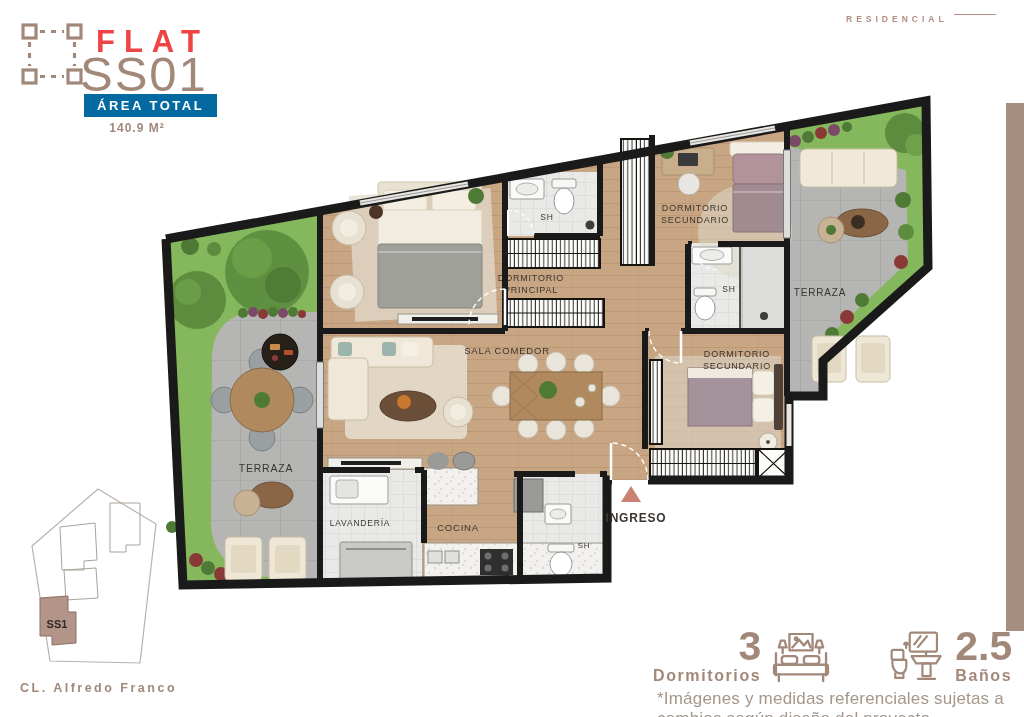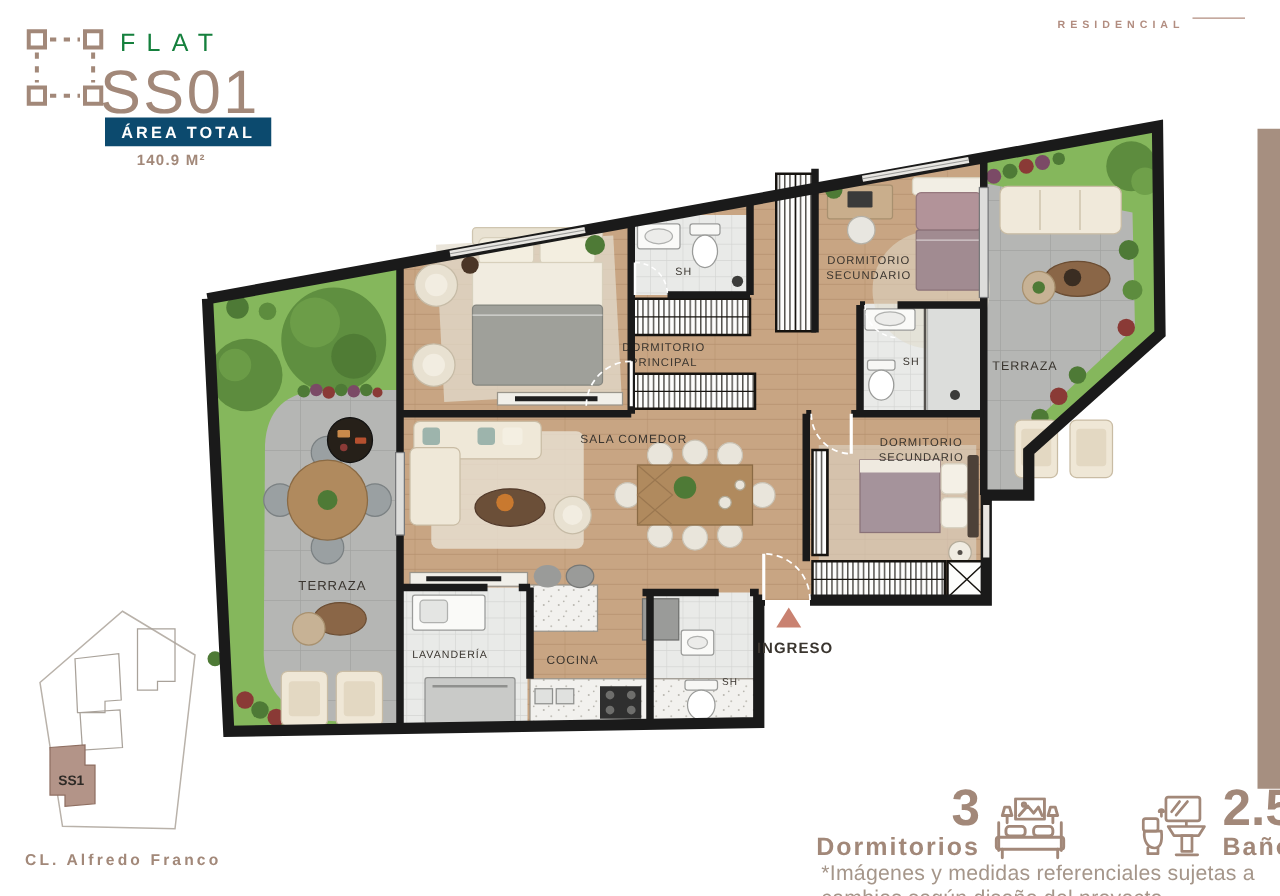--- a/index.html
+++ b/index.html
@@ -1,25 +1,25 @@
 <!DOCTYPE html>
 <html><head>
 <meta charset="utf-8">
 <style>
   html,body{margin:0;padding:0;background:#fff;}
   .canvas{position:relative;width:1024px;height:717px;background:#ffffff;overflow:hidden;
           font-family:"Liberation Sans",sans-serif;}
   
   .unit-card{position:absolute;left:18px;top:18px;width:200px;}
   .unit-icon{position:absolute;left:2px;top:4px;}
-  .type-label{position:absolute;left:78px;top:6px;font-size:20px;letter-spacing:9px;
-              color:#15803d;font-weight:400;}
+  .type-label{position:absolute;left:78px;top:6px;font-size:31px;letter-spacing:9px;
+              color:#ef4444;font-weight:700;}
   .unit-code{position:absolute;left:62px;top:28px;font-size:49px;font-weight:400;
              letter-spacing:2px;color:#a28879;}
-  .area-chip{position:absolute;left:66px;top:76px;background:#0c4a6e;color:#ffffff;
+  .area-chip{position:absolute;left:66px;top:76px;background:#0369a1;color:#ffffff;
              font-size:13px;font-weight:700;letter-spacing:2.5px;padding:4px 13px;}
   .area-value{position:absolute;left:66px;top:103px;width:106px;text-align:center;
               font-size:12px;font-weight:700;letter-spacing:1px;color:#a28879;}
   
   .brand{position:absolute;right:28px;top:14px;width:190px;color:#b28d80;}
   .brand-top{display:flex;align-items:flex-start;padding-left:40px;}
   .brand-pre{font-size:8.5px;font-weight:700;letter-spacing:4px;white-space:nowrap;}
   .brand-rule{flex:1;border-top:1px solid #b28d80;margin-left:6px;height:0;}
   .brand-row{display:flex;align-items:flex-end;margin-top:-4px;}
   .brand-name{font-family:"DejaVu Serif","Liberation Serif",serif;font-size:40px;
@@ -30,21 +30,21 @@
   
   .plan{position:absolute;left:0;top:0;}
   .room-label{fill:#3a352f;font-family:"Liberation Sans",sans-serif;letter-spacing:.8px;}
   
   .stats{position:absolute;left:653px;top:631px;display:flex;align-items:flex-end;gap:56px;
          color:#a28879;}
   .stat{display:flex;align-items:flex-end;gap:9px;}
   .stat-col{display:flex;flex-direction:column;}
   .stat-col.right{align-items:flex-end;}
   .stat-value{font-size:41px;font-weight:800;line-height:.78;}
-  .stat-label{font-size:20px;font-weight:700;letter-spacing:1.6px;margin-top:4px;}
+  .stat-label{font-size:16px;font-weight:700;letter-spacing:1.6px;margin-top:4px;}
   .disclaimer{position:absolute;left:657px;top:689px;font-size:17px;color:#a5968a;
               letter-spacing:.2px;}
 </style>
 </head>
 <body>
 
 <div class="canvas">
 
   <svg class="plan" width="1024" height="717" viewBox="0 0 1024 717">
     <defs>

